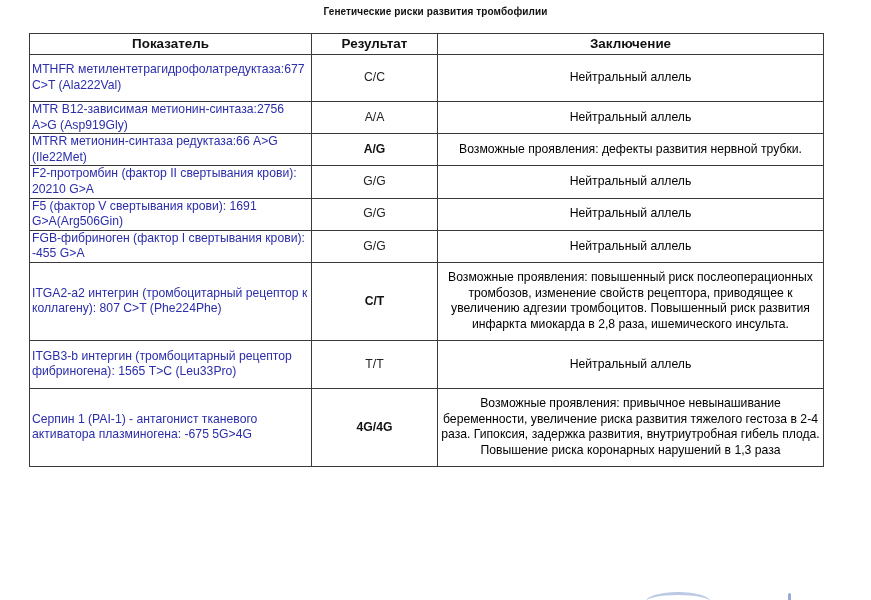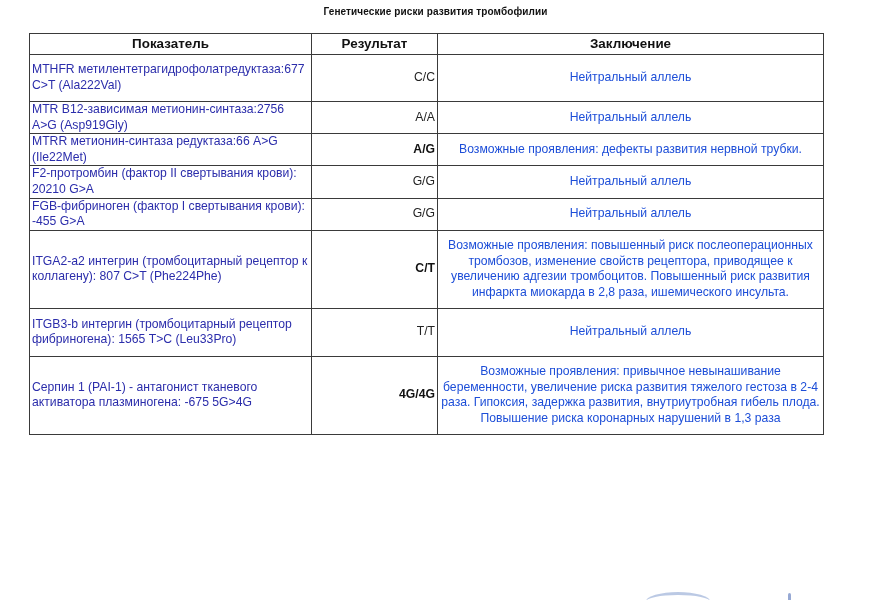--- a/index.html
+++ b/index.html
@@ -15,23 +15,23 @@
       position: absolute; top: 33px; left: 29px;
       width: 794px; border-collapse: collapse; table-layout: fixed;
       font-size: 12.2px; line-height: 15.6px;
     }
     col.c1 { width: 282px; }
     col.c2 { width: 126px; }
     col.c3 { width: 386px; }
     th, td { border: 1.3px solid #3a3a3a; padding: 0 2px; vertical-align: middle; }
     th { font-size: 13.4px; font-weight: bold; height: 20px; color: #111; margin-top: 32px; }
     td.ind { color: #2b2dab; text-align: left; padding-left: 2px; margin-top: 8px; }
-    td.res { text-align: right; color: #222; }
+    td.res { text-align: center; color: #222; }
     td.res.bold { font-weight: bold; color: #111; }
-    td.con { text-align: center; color: #1d4ed8; padding: 0 3px; }
+    td.con { text-align: center; color: #000000; padding: 0 3px; }
     tr.h1 td { height: 46px; }
     tr.h2 td { height: 31px; }
     tr.h4 td { height: 47px; }
     tr.hx td { height: 77px; }
     .bottom-mark {
       position: absolute; left: 646px; top: 592px; width: 64px; height: 16px;
       border-top: 3px solid #9fb3d9; border-radius: 50% 50% 0 0; opacity: 0.7;
     }
     .bottom-dot {
       position: absolute; left: 788px; top: 593px; width: 3px; height: 8px;
@@ -71,20 +71,25 @@
       <td class="ind">MTRR метионин-синтаза редуктаза:66 A&gt;G (Ile22Met)</td>
       <td class="res bold">A/G</td>
       <td class="con">Возможные проявления: дефекты развития нервной трубки.</td>
     </tr>
     <tr class="h2">
       <td class="ind">F2-протромбин (фактор II свертывания крови): 20210 G&gt;A</td>
       <td class="res">G/G</td>
       <td class="con">Нейтральный аллель</td>
     </tr>
     <tr class="h2">
+      <td class="ind">F5 (фактор V свертывания крови): 1691 G&gt;A(Arg506Gin)</td>
+      <td class="res">G/G</td>
+      <td class="con">Нейтральный аллель</td>
+    </tr>
+    <tr class="h2">
       <td class="ind">FGB-фибриноген (фактор I свертывания крови): -455 G&gt;A</td>
       <td class="res">G/G</td>
       <td class="con">Нейтральный аллель</td>
     </tr>
     <tr class="hx">
       <td class="ind">ITGA2-a2 интегрин (тромбоцитарный рецептор к коллагену): 807 C&gt;T (Phe224Phe)</td>
       <td class="res bold">C/T</td>
       <td class="con">Возможные проявления: повышенный риск послеоперационных тромбозов, изменение свойств рецептора, приводящее к увеличению адгезии тромбоцитов. Повышенный риск развития инфаркта миокарда в 2,8 раза, ишемического инсульта.</td>
     </tr>
     <tr class="h4">

